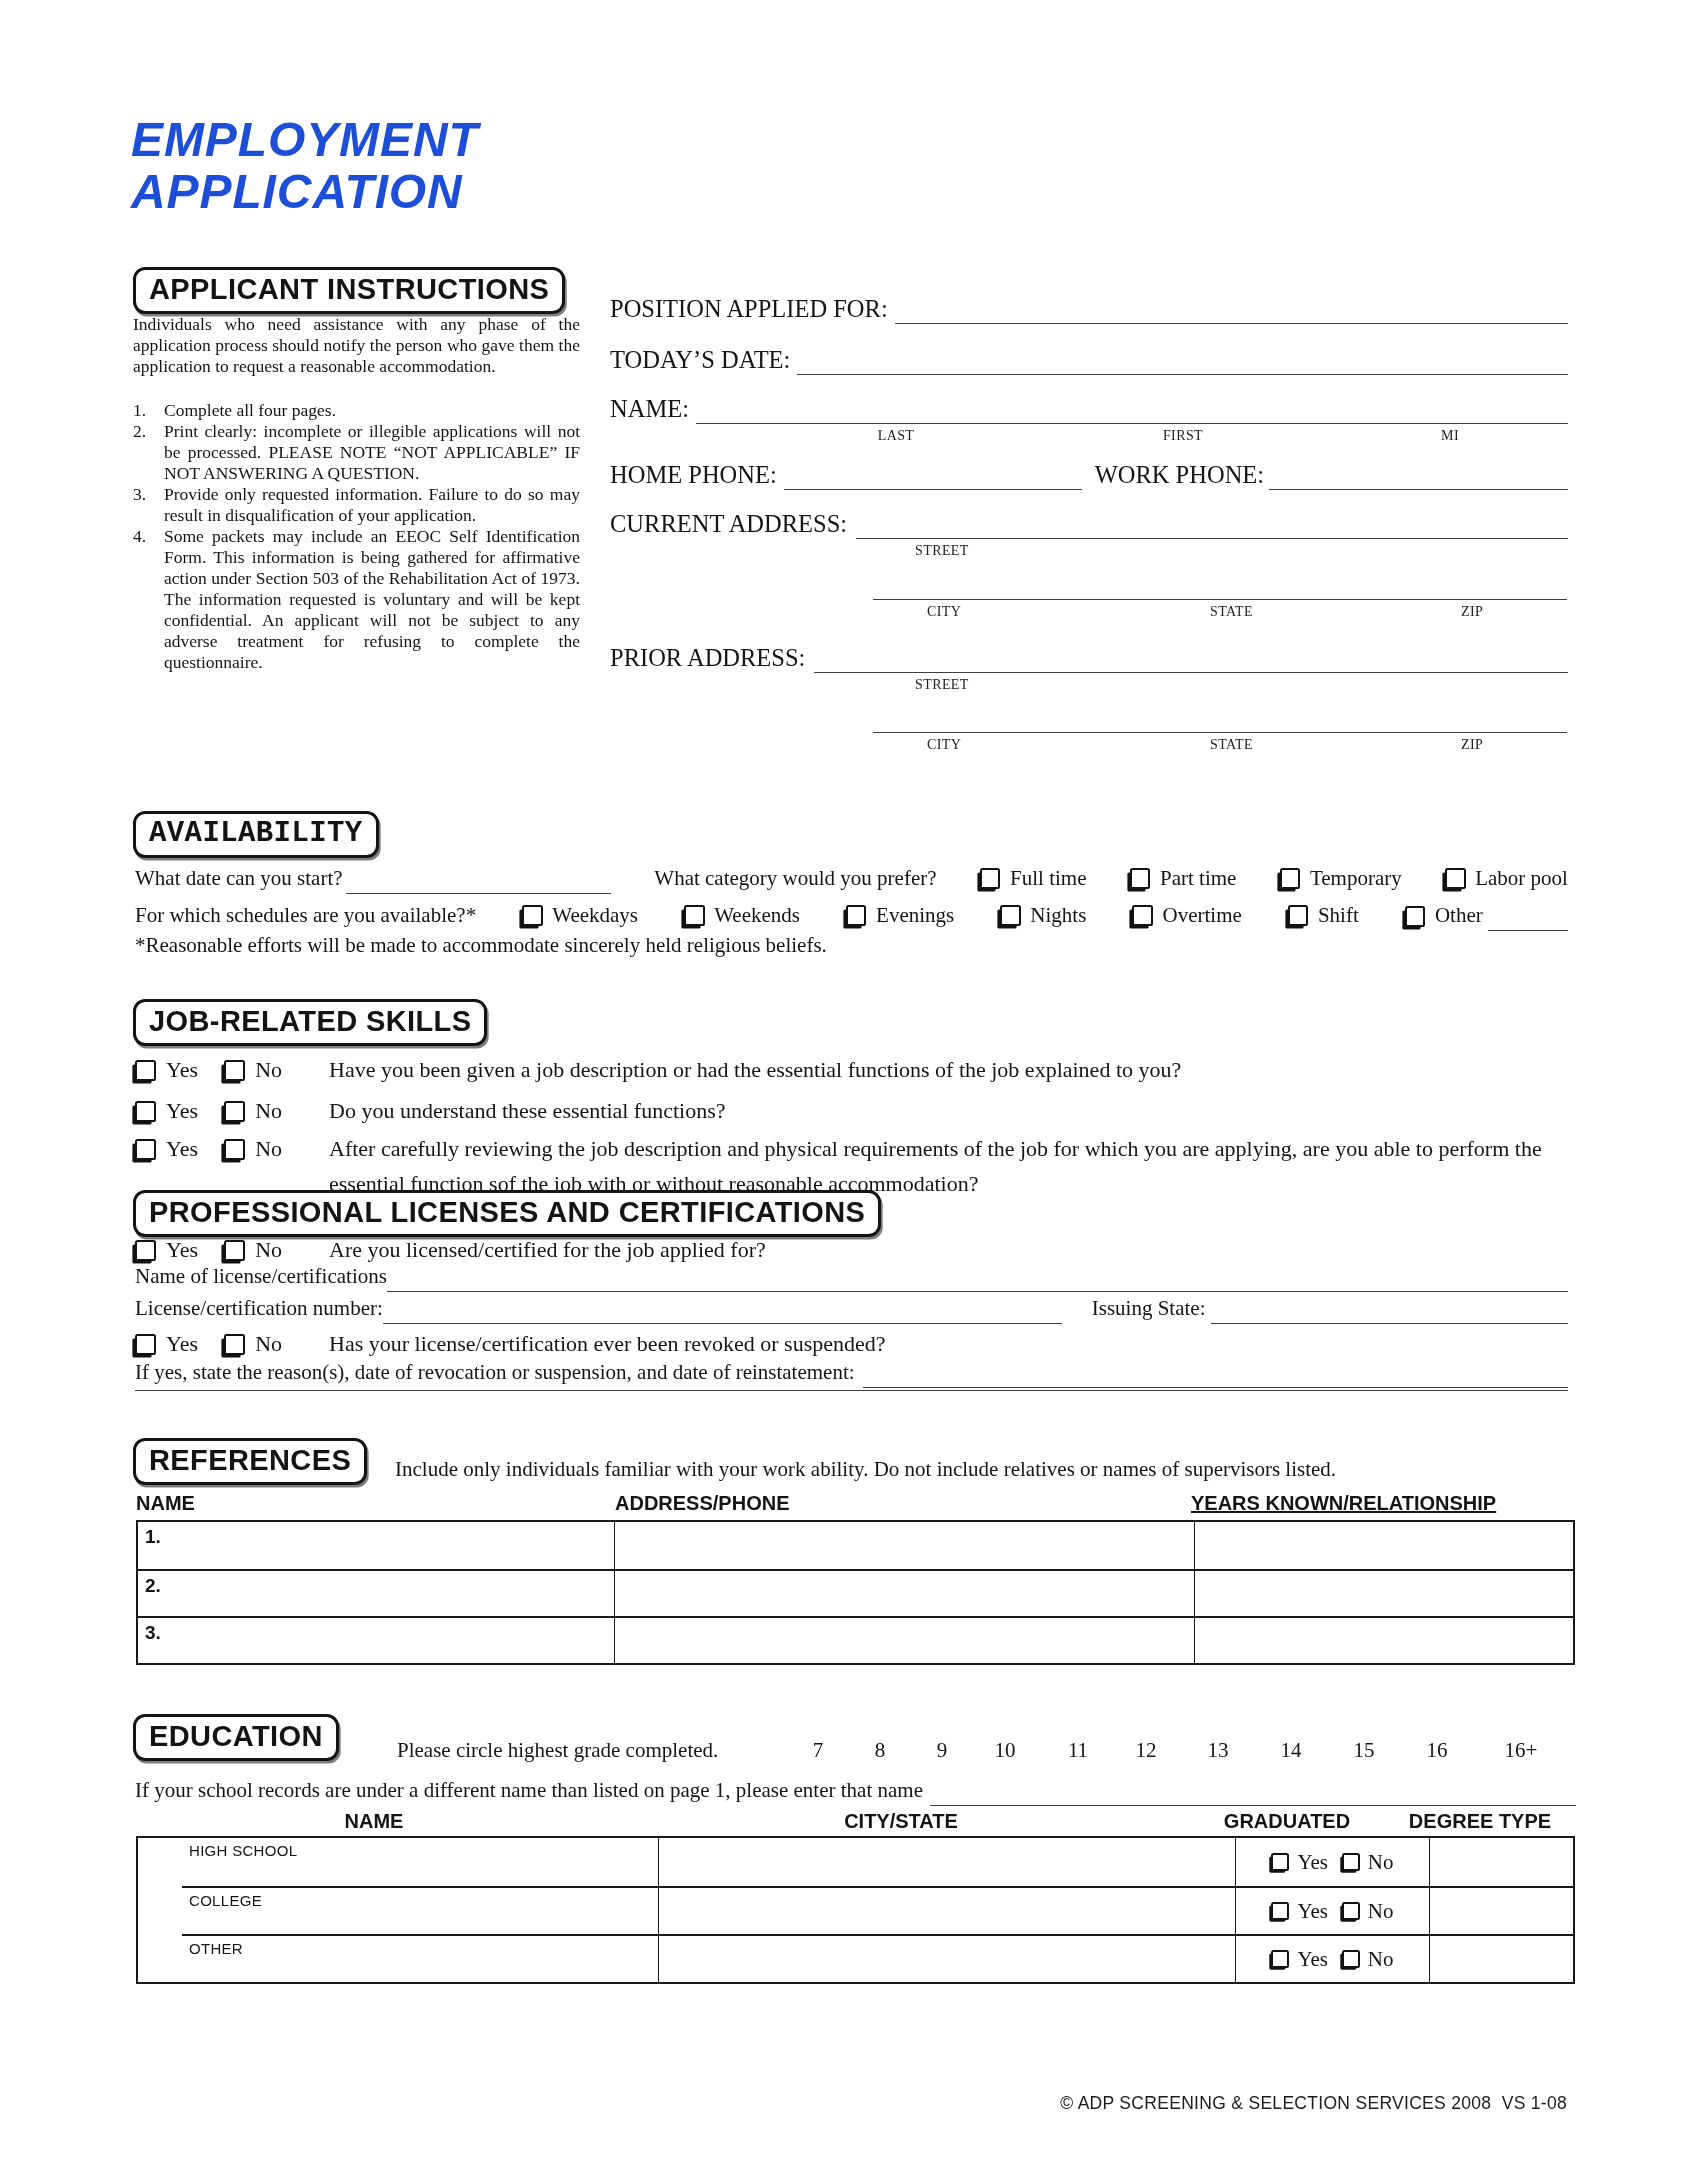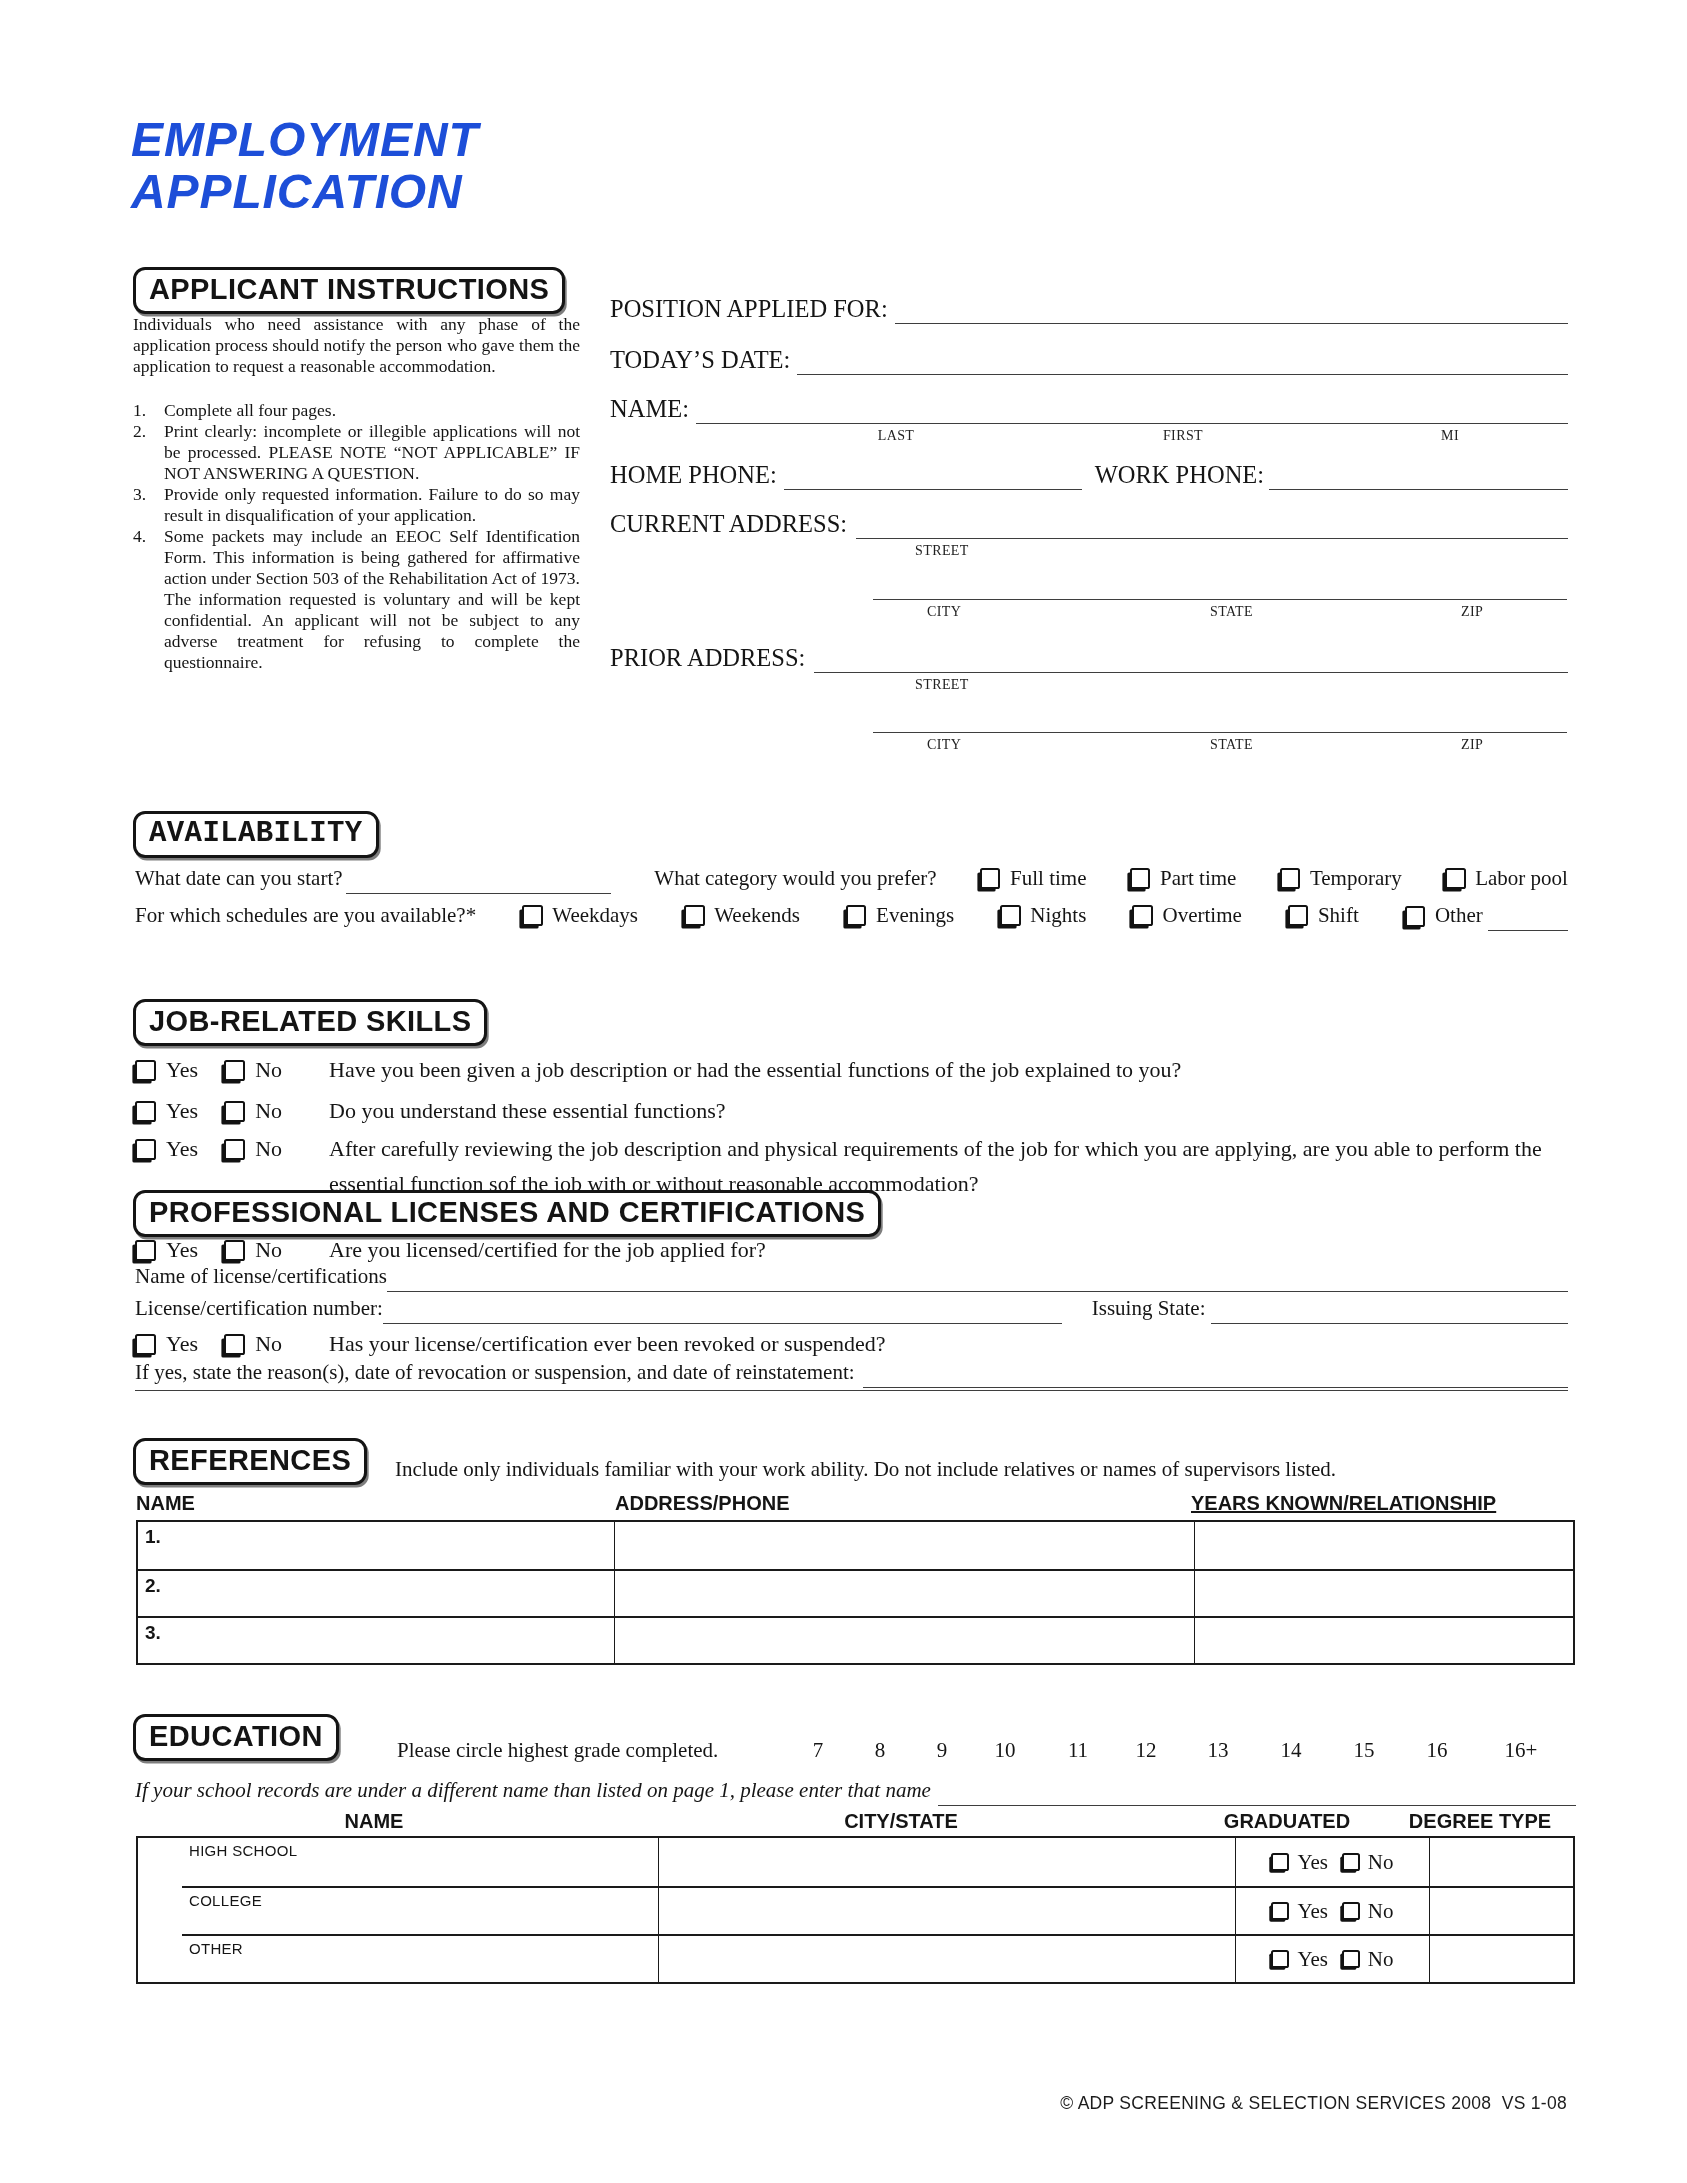--- a/index.html
+++ b/index.html
@@ -197,20 +197,21 @@
       <span class="cb"></span>
       <span>Shift</span>
     </span>
     <span class="optgrp" style="align-items:flex-end;">
       <span class="cb" style="margin-bottom:4.4px;"></span>
       <span>Other</span>
       <span class="blank" style="width:80px;height:26px;margin-left:5.2px;"></span>
     </span>
   </div>
 
+  <div class="abs body24" style="left:135px;top:933px;">*Reasonable efforts will be made to accommodate sincerely held religious beliefs.</div>
 
   <div class="abs secbox" style="left:133px;top:999px;">JOB-RELATED SKILLS</div>
 
   <div class="abs qrow" style="left:135px;top:1052px;width:1437px;">
     <span class="yn">
       <span class="cb"></span>
       <span class="ynlab">Yes</span>
       <span class="cb"></span>
       <span class="ynlab">No</span>
     </span>
@@ -309,21 +310,21 @@
   <span class="abs body24 center" style="left:942px;top:1738px;">9</span>
   <span class="abs body24 center" style="left:1005px;top:1738px;">10</span>
   <span class="abs body24 center" style="left:1078px;top:1738px;">11</span>
   <span class="abs body24 center" style="left:1146px;top:1738px;">12</span>
   <span class="abs body24 center" style="left:1218px;top:1738px;">13</span>
   <span class="abs body24 center" style="left:1291px;top:1738px;">14</span>
   <span class="abs body24 center" style="left:1364px;top:1738px;">15</span>
   <span class="abs body24 center" style="left:1437px;top:1738px;">16</span>
   <span class="abs body24 center" style="left:1521px;top:1738px;">16+</span>
 
-  <div class="abs rowfield body24" style="left:135px;top:1775px;width:1441px;font-style:italic;">
+  <div class="abs rowfield body24" style="left:135px;top:1775px;width:1441px;">
     <span class="lab">If your school records are under a different name than listed on page 1, please enter that name</span>
     <span class="blank" style="margin-left:7px;"></span>
   </div>
 
   <span class="abs thdr center" style="left:374px;top:1810px;">NAME</span>
   <span class="abs thdr center" style="left:901px;top:1810px;">CITY/STATE</span>
   <span class="abs thdr center" style="left:1287px;top:1810px;">GRADUATED</span>
   <span class="abs thdr center" style="left:1480px;top:1810px;">DEGREE TYPE</span>
 
   <div class="tbl" style="left:136px;top:1836px;width:1439px;padding-left:44px;">

